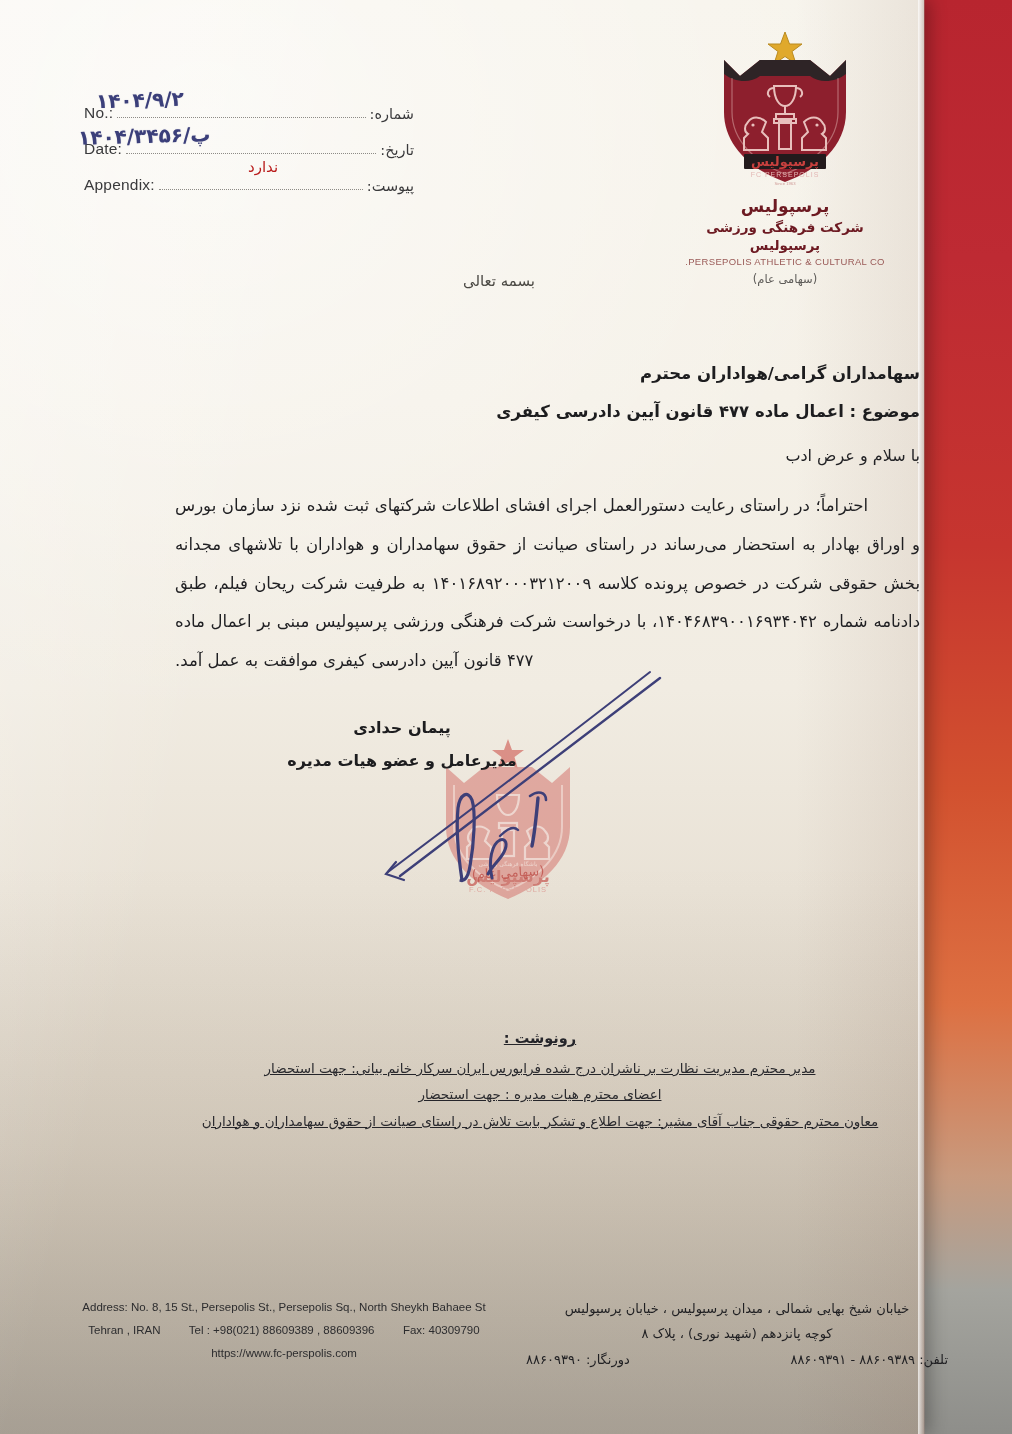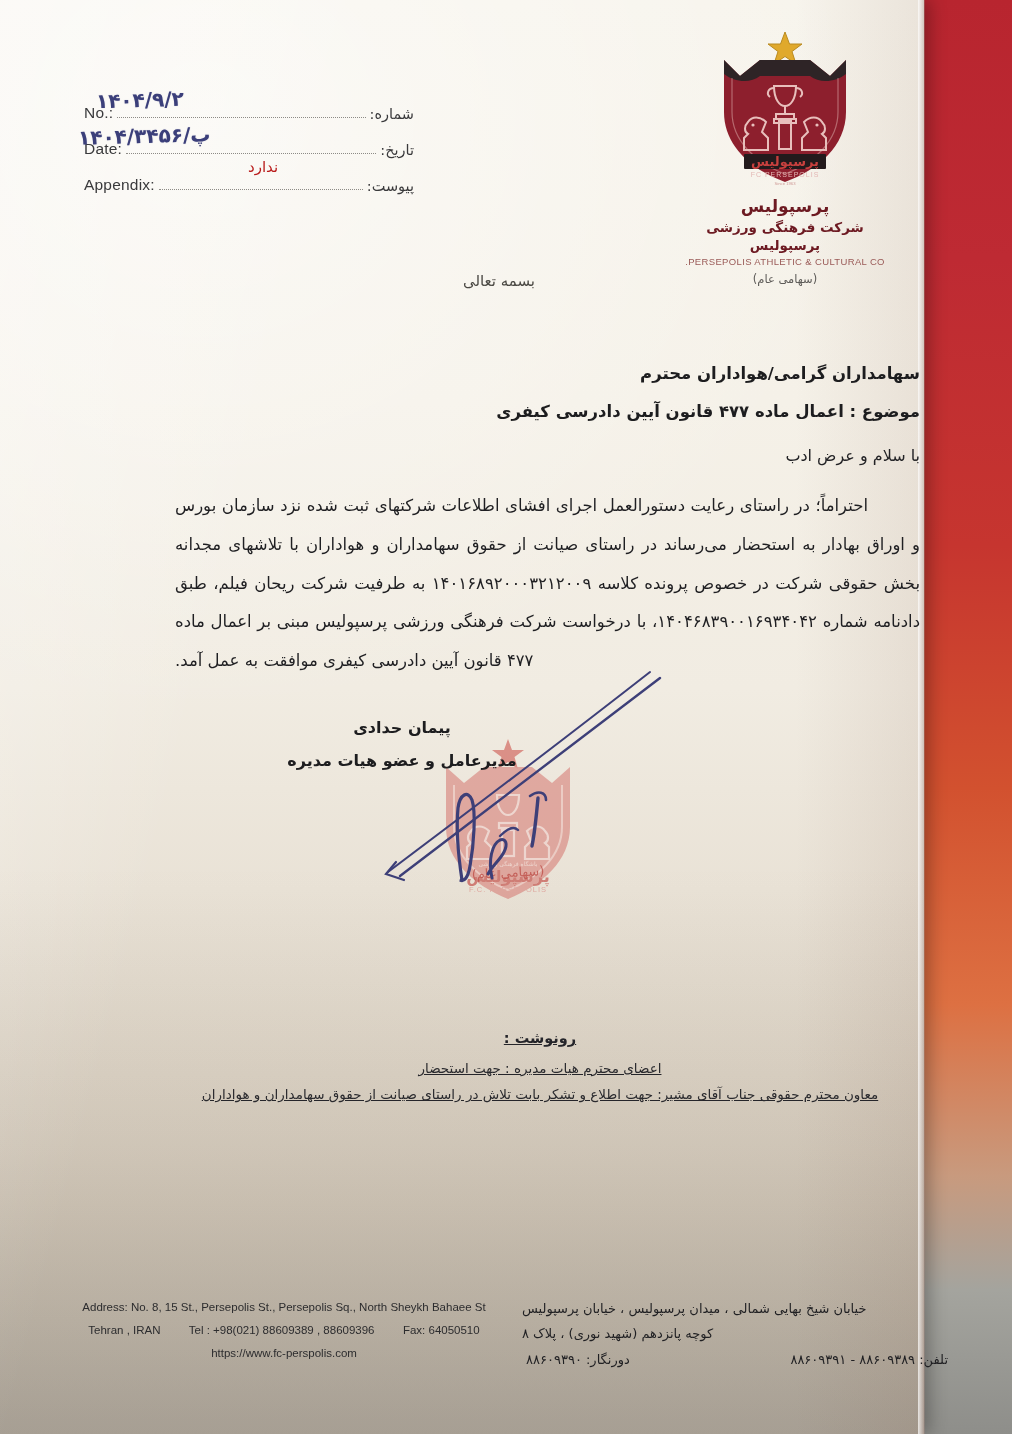--- a/index.html
+++ b/index.html
@@ -160,21 +160,21 @@
     position:absolute;left:0;right:0;top:1296px;height:110px;
   }
   #footer-en{
     position:absolute;left:64px;top:0;width:440px;text-align:center;
     direction:ltr;font-family:"Liberation Sans",sans-serif;
     font-size:11.5px;color:#2c2c2e;line-height:2.0;
   }
   .f-en-row{white-space:nowrap;}
   .f-en-row .sp{display:inline-block;width:22px;}
   #footer-fa{
-    position:absolute;right:60px;top:0;width:430px;text-align:left;
+    position:absolute;right:60px;top:0;width:430px;text-align:center;
     direction:rtl;font-family:"DejaVu Sans",sans-serif;
     font-size:13px;color:#1f1f22;line-height:1.95;
   }
   .f-fa-row{white-space:nowrap;}
   #f-fa-phones{display:flex;justify-content:space-between;direction:rtl;padding:0 4px;}
 </style>
 </head>
 <body>
 
 <div id="backdrop"></div>
@@ -293,33 +293,34 @@
                C158 192 150 198 146 206" stroke-width="3.0"></path>
       <path d="M158 168 C166 160 172 158 176 162" stroke-width="2.4"></path>
       <path d="M196 130 C194 152 192 168 190 178" stroke-width="3.4"></path>
       <path d="M188 128 C196 122 204 124 204 132" stroke-width="2.6"></path>
     </g>
   </svg>
 </div>
 
 <div id="cc">
   <div id="cc-title">رونوشت :</div>
+  <div class="cc-line">مدیر محترم مدیریت نظارت بر ناشران درج شده فرابورس ایران سرکار خانم بیانی: جهت استحضار</div>
   <div class="cc-line">اعضای محترم هیات مدیره : جهت استحضار</div>
   <div class="cc-line">معاون محترم حقوقی جناب آقای مشیر: جهت اطلاع و تشکر بابت تلاش در راستای صیانت از حقوق سهامداران و هواداران</div>
 </div>
 
 <div id="footer">
   <div id="footer-en">
     <div class="f-en-row">Address: No. 8, 15 St., Persepolis St., Persepolis Sq., North Sheykh Bahaee St</div>
     <div class="f-en-row">
       <span>Tehran , IRAN</span>
       <span class="sp"></span>
       <span>Tel : +98(021) 88609389 , 88609396</span>
       <span class="sp"></span>
-      <span>Fax: 64050510</span>
+      <span>Fax: 40309790</span>
     </div>
     <div class="f-en-row">https://www.fc-perspolis.com</div>
   </div>
 
   <div id="footer-fa">
     <div class="f-fa-row">خیابان شیخ بهایی شمالی ، میدان پرسپولیس ، خیابان پرسپولیس</div>
     <div class="f-fa-row">کوچه پانزدهم (شهید نوری) ، پلاک ۸</div>
     <div id="f-fa-phones">
       <span>تلفن: ۸۸۶۰۹۳۸۹ - ۸۸۶۰۹۳۹۱</span>
       <span>دورنگار: ۸۸۶۰۹۳۹۰</span>

